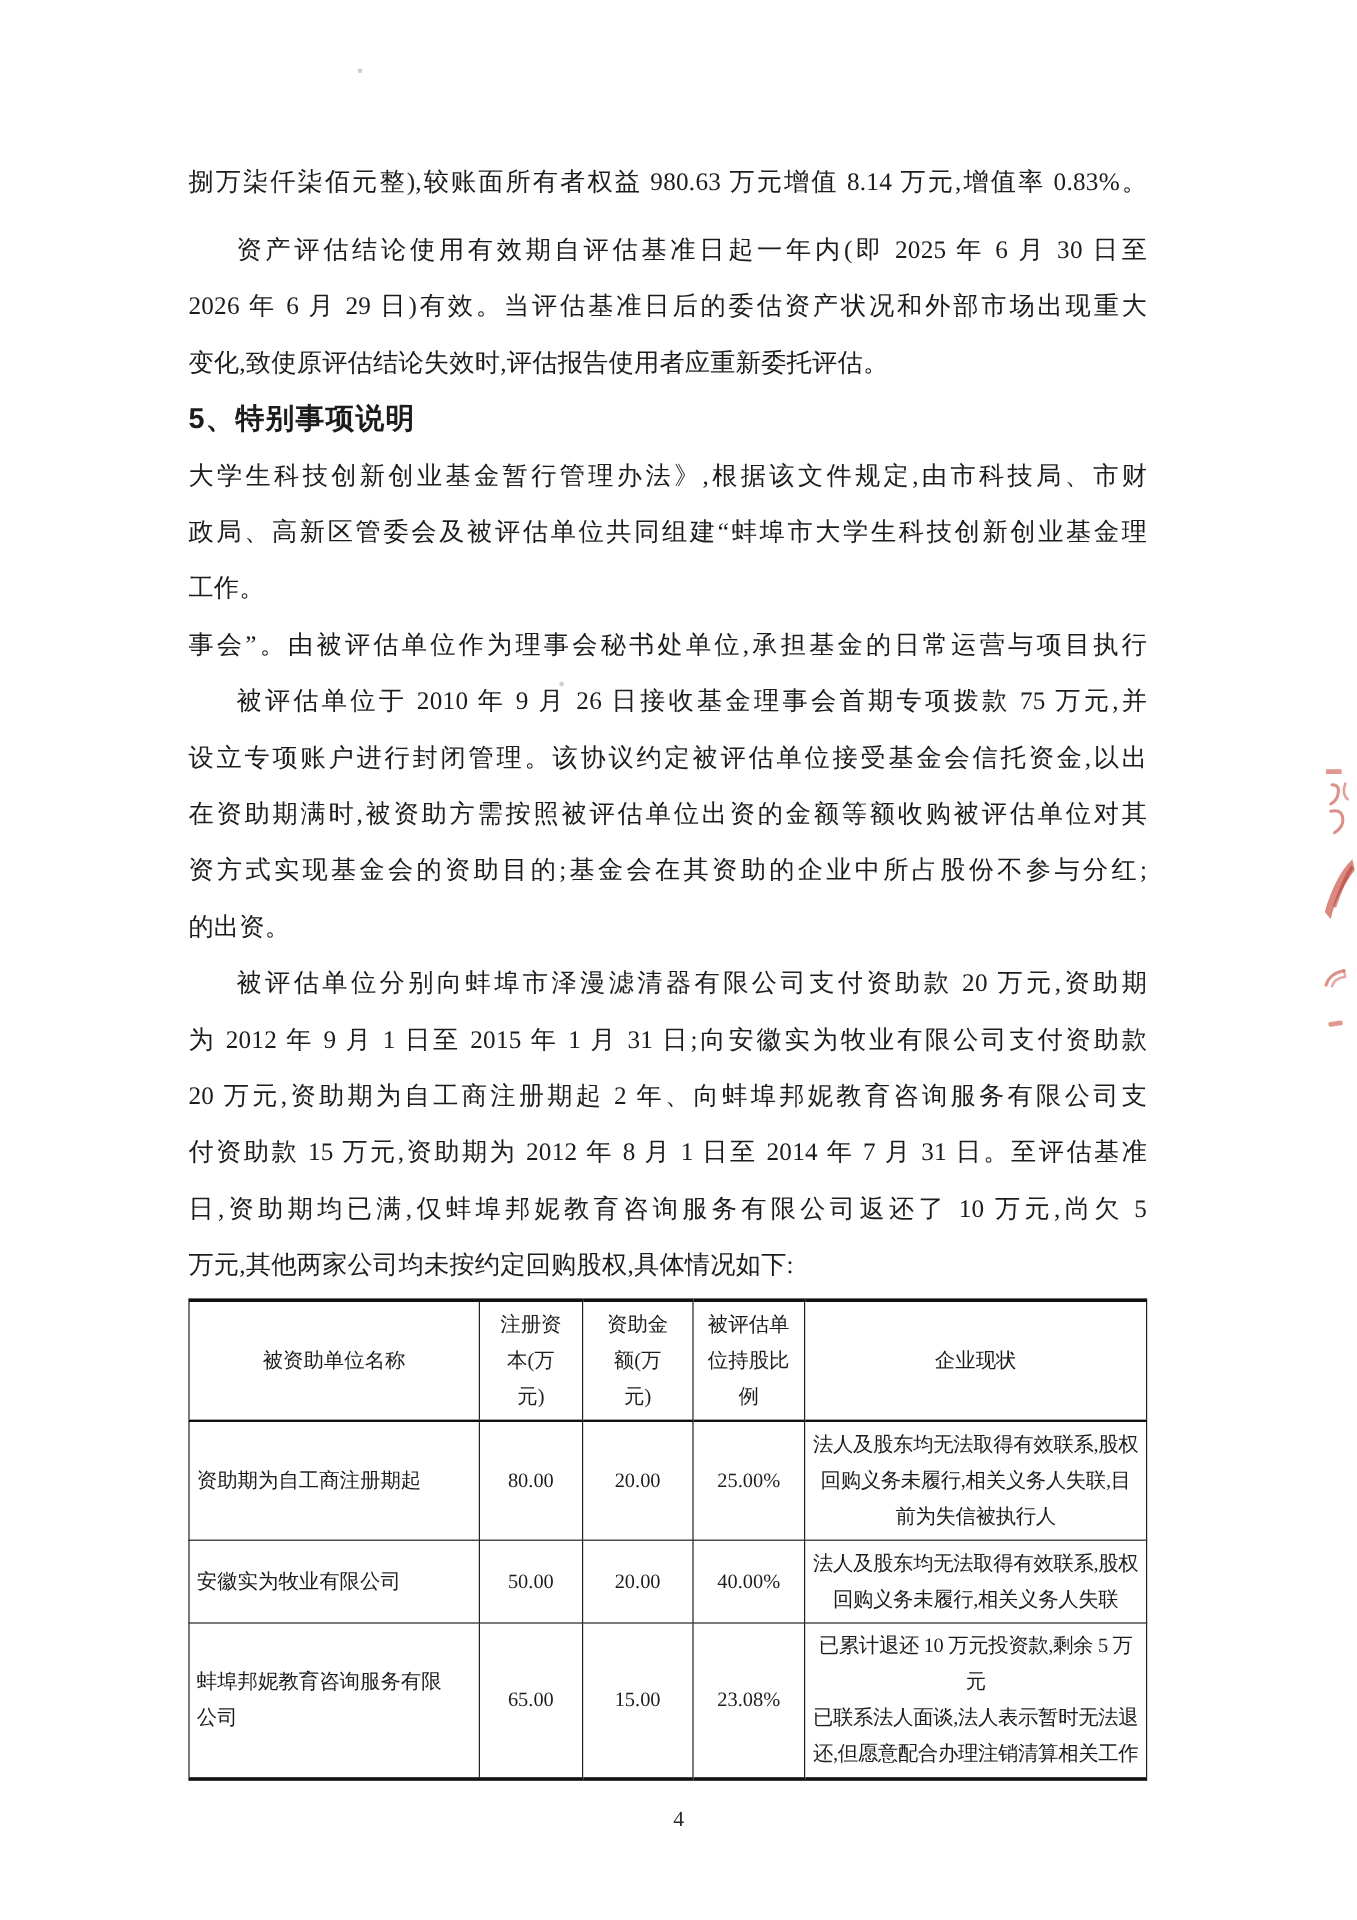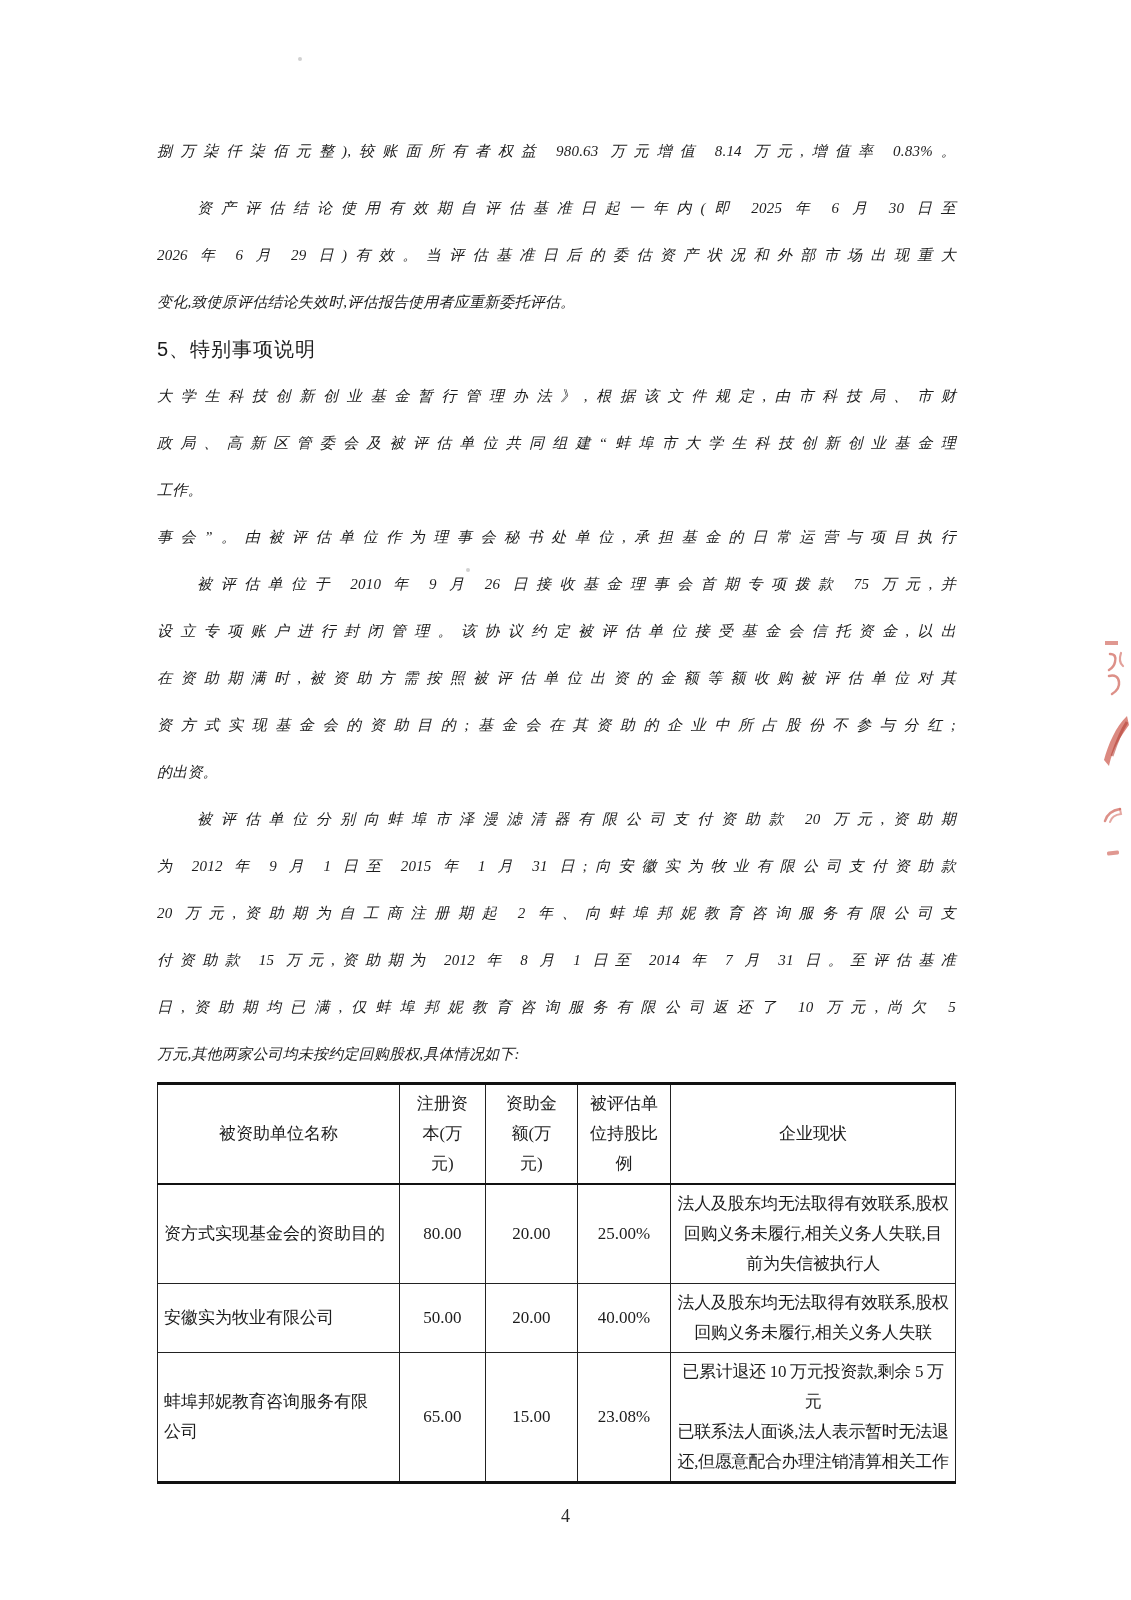--- a/index.html
+++ b/index.html
@@ -11,34 +11,33 @@
     color:#1c1c1c;
     font-family:"Liberation Serif","DejaVu Serif",serif;
     overflow:hidden;
   }
   .content {
     position:absolute;
     left:157px; top:128px;
     width:799px;
   }
   .line {
-    font-size:15px;
+    font-size:21px;
     line-height:47px;
     text-align:justify;
     text-align-last:justify;
     letter-spacing:0.2px;
-    font-style:italic;
   }
   .line.last { text-align-last:left; }
   .line.indent { text-indent:40px; }
   .para-gap { margin-top:10px; }
   .heading {
     font-family:"Liberation Sans","DejaVu Sans",sans-serif;
-    font-weight:normal;
-    font-size:20px;
+    font-weight:bold;
+    font-size:24px;
     line-height:47px;
     letter-spacing:1px;
   }
   table.grants {
     width:100%;
     margin-top:4px;
     border-collapse:collapse;
     table-layout:fixed;
   }
   table.grants th, table.grants td {
@@ -139,21 +138,21 @@
 额(万
 元)</th>
           <th>被评估单
 位持股比
 例</th>
           <th>企业现状</th>
         </tr>
       </thead>
       <tbody>
         <tr>
-          <td class="cell-name">资方式实现基金会的资助目的</td>
+          <td class="cell-name">资助期为自工商注册期起</td>
           <td class="cell-num">80.00</td>
           <td class="cell-num">20.00</td>
           <td class="cell-num">25.00%</td>
           <td class="cell-status">法人及股东均无法取得有效联系,股权
 回购义务未履行,相关义务人失联,目
 前为失信被执行人</td>
         </tr>
         <tr>
           <td class="cell-name">安徽实为牧业有限公司</td>
           <td class="cell-num">50.00</td>

